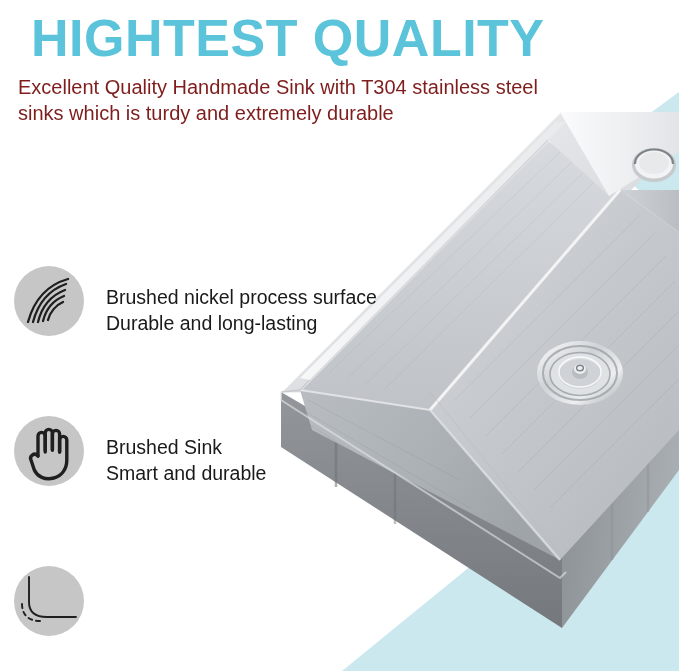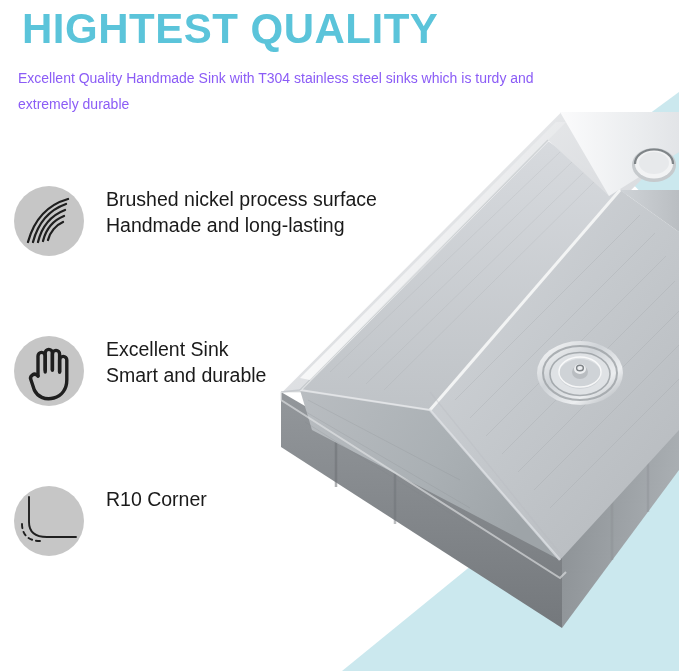--- a/index.html
+++ b/index.html
@@ -28,48 +28,48 @@
   .header {
     position: absolute;
     left: 18px;
     top: 2px;
     z-index: 5;
     width: 600px;
   }
   .title {
     font-family: "Liberation Sans", sans-serif;
     font-weight: 700;
-    font-size: 42px;
+    font-size: 52px;
     line-height: 46px;
     letter-spacing: 0.5px;
     color: #5BC4DA;
-    margin: 4px;
+    margin: 13px;
     white-space: nowrap;
   }
   .subtitle {
     font-family: "Liberation Sans", sans-serif;
-    font-size: 14px;
+    font-size: 20px;
     line-height: 25.5px;
-    color: #8b5cf6;
+    color: #7f1d1d;
     margin: 14px 0 0 0;
     max-width: 560px;
   }
 
   
   .features {
     position: absolute;
     left: 0;
     top: 186px;
     width: 420px;
     z-index: 6;
   }
   .feature {
     position: relative;
     display: flex;
-    align-items: flex-start;
+    align-items: flex-end;
     height: 150px;
   }
   .feature-icon {
     width: 70px;
     height: 70px;
     flex: 0 0 70px;
     margin-left: 14px;
     border-radius: 50%;
     background: #c6c6c6;
     display: flex;
@@ -272,53 +272,52 @@
             <path d="M14 56 C20 34 33 19 54 13"></path>
             <path d="M19 56 C24 37 35 24 52 18"></path>
             <path d="M24 56 C28 40 38 29 51 24"></path>
             <path d="M29 55 C32 43 40 34 50 30"></path>
             <path d="M34 54 C36 46 42 39 49 36"></path>
           </g>
         </svg>
       </div>
       <div class="feature-text">
         <span class="line">Brushed nickel process surface</span>
-        <span class="line">Handmade and long-lasting</span>
+        <span class="line">Durable and long-lasting</span>
       </div>
     </div>
 
     <div class="feature">
       <div class="feature-icon">
         <svg width="70" height="70" viewBox="0 0 70 70">
           <g fill="none" stroke="#1f1f1f" stroke-width="3.4" stroke-linecap="round" stroke-linejoin="round">
             <path d="M24 40 L24 20 a3.6 3.6 0 0 1 7.2 0 L31.2 36"></path>
             <path d="M31.2 34 L31.2 17 a3.6 3.6 0 0 1 7.2 0 L38.4 34"></path>
             <path d="M38.4 34 L38.4 18 a3.6 3.6 0 0 1 7.2 0 L45.6 36"></path>
             <path d="M45.6 36 L45.6 24 a3.6 3.6 0 0 1 7.2 0 L52.8 44
                      c0 9 -5 16 -13 18
                      c-9 2.4 -16.5 -1.5 -19.5 -8
                      L17 44 a4 4 0 0 1 6.4 -4.6 L24 40"></path>
           </g>
         </svg>
       </div>
       <div class="feature-text">
-        <span class="line">Excellent Sink</span>
+        <span class="line">Brushed Sink</span>
         <span class="line">Smart and durable</span>
       </div>
     </div>
 
     <div class="feature">
       <div class="feature-icon">
         <svg width="70" height="70" viewBox="0 0 70 70">
           <g fill="none" stroke="#1f1f1f" stroke-width="1.9" stroke-linecap="round">
             <path d="M15 11 L15 36 C15 47 22 51 33 51 L62 51"></path>
             <path d="M8 38 C8 49 15 55 26 55" stroke-dasharray="4 4"></path>
           </g>
         </svg>
       </div>
       <div class="feature-text">
-        <span class="line">R10 Corner</span>
       </div>
     </div>
 
   </div>
 
 </div>
 
 </body></html>

